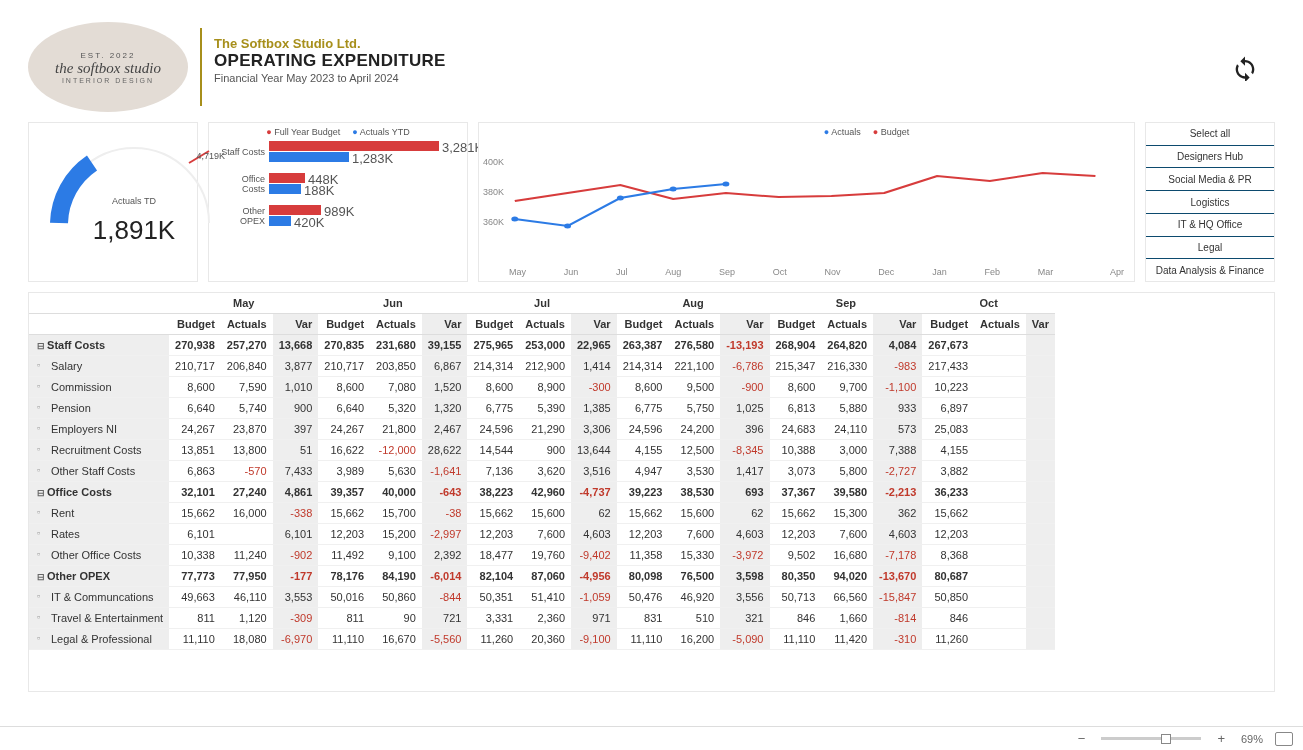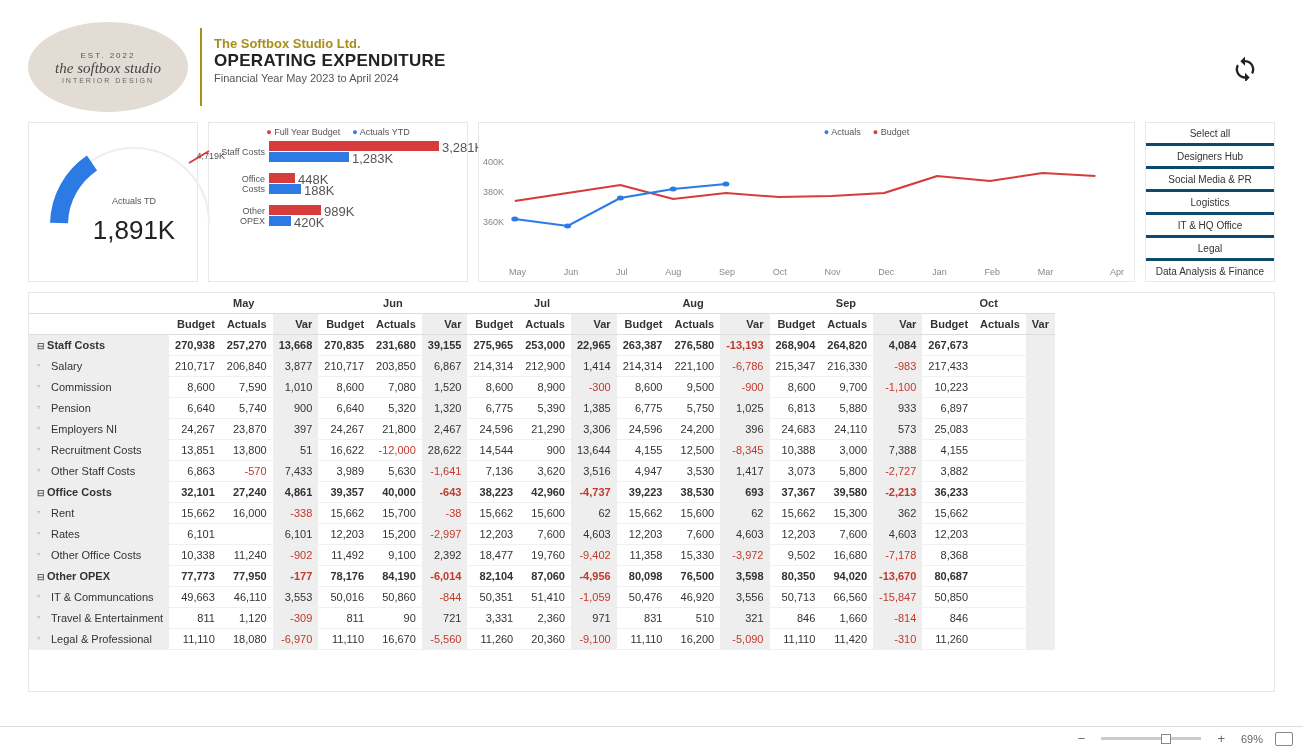--- a/index.html
+++ b/index.html
@@ -21,21 +21,21 @@
 .refresh svg { cursor: pointer; }
 .kpi-row { display: flex; gap: 10px; margin-bottom: 10px; height: 160px; }
 .panel { border: 1px solid #e8e8e8; background: #fff; }
 .gauge-panel { width: 170px; display: flex; flex-direction: row; }
 .kpi-var { background: #fdba74; text-align: center; padding: 6px 0; }
 .kpi-var-label { font-size: 10px; font-weight: bold; color: #333; }
 .kpi-var-num { font-size: 16px; font-weight: 400; color: #222; }
 .bar-panel { width: 260px; padding: 4px 8px; }
 .line-panel { flex: 1; padding: 4px 8px; position: relative; }
 .slicer-panel { width: 130px; display: flex; flex-direction: column; }
-.slicer-item { flex: 1; display: flex; align-items: center; justify-content: center; border-bottom: 3px solid #0c4a6e; font-size: 10px; color: #333; cursor: pointer; overflow: hidden; white-space: nowrap; }
+.slicer-item { flex: 1; display: flex; align-items: center; justify-content: center; border-bottom: 1px solid #0c4a6e; font-size: 10px; color: #333; cursor: pointer; overflow: hidden; white-space: nowrap; }
 .slicer-item:last-child { border-bottom: none; }
 .table-wrap { border: 1px solid #e8e8e8; overflow-x: auto; height: 400px; }
 table { border-collapse: collapse; font-size: 11px; }
 th, td { padding: 4px 6px; white-space: nowrap; text-align: right; border-bottom: 1px solid #f0f0f0; }
 td:first-child, th:first-child { text-align: left; padding-left: 8px; position: sticky; left: 0; background: #fff; }
 thead th { background: #fff; font-weight: 600; color: #333; border-bottom: 1px solid #ddd; }
 thead tr:first-child th { text-align: center; font-weight: bold; }
 tr.category td { font-weight: bold; }
 tr.category td:first-child { background: #eee; }
 tr.sub td:first-child { background: #eee; padding-left: 22px; font-weight: normal; position: relative; }
@@ -120,21 +120,21 @@
                     <span>3,281K</span>
                   </div>
     <div class="hbar bblue" style="width:80px">
                     <span>1,283K</span>
                   </div>
   </div>
               </div>
               <div class="hbar-row">
                 <div class="hbar-label">Office Costs</div>
   <div class="hbar-bars">
-    <div class="hbar bred" style="width:26px">
+    <div class="hbar bred" style="width:36px">
                     <span>448K</span>
                   </div>
     <div class="hbar bblue" style="width:32px">
                     <span>188K</span>
                   </div>
   </div>
               </div>
               <div class="hbar-row">
                 <div class="hbar-label">Other OPEX</div>
   <div class="hbar-bars">

